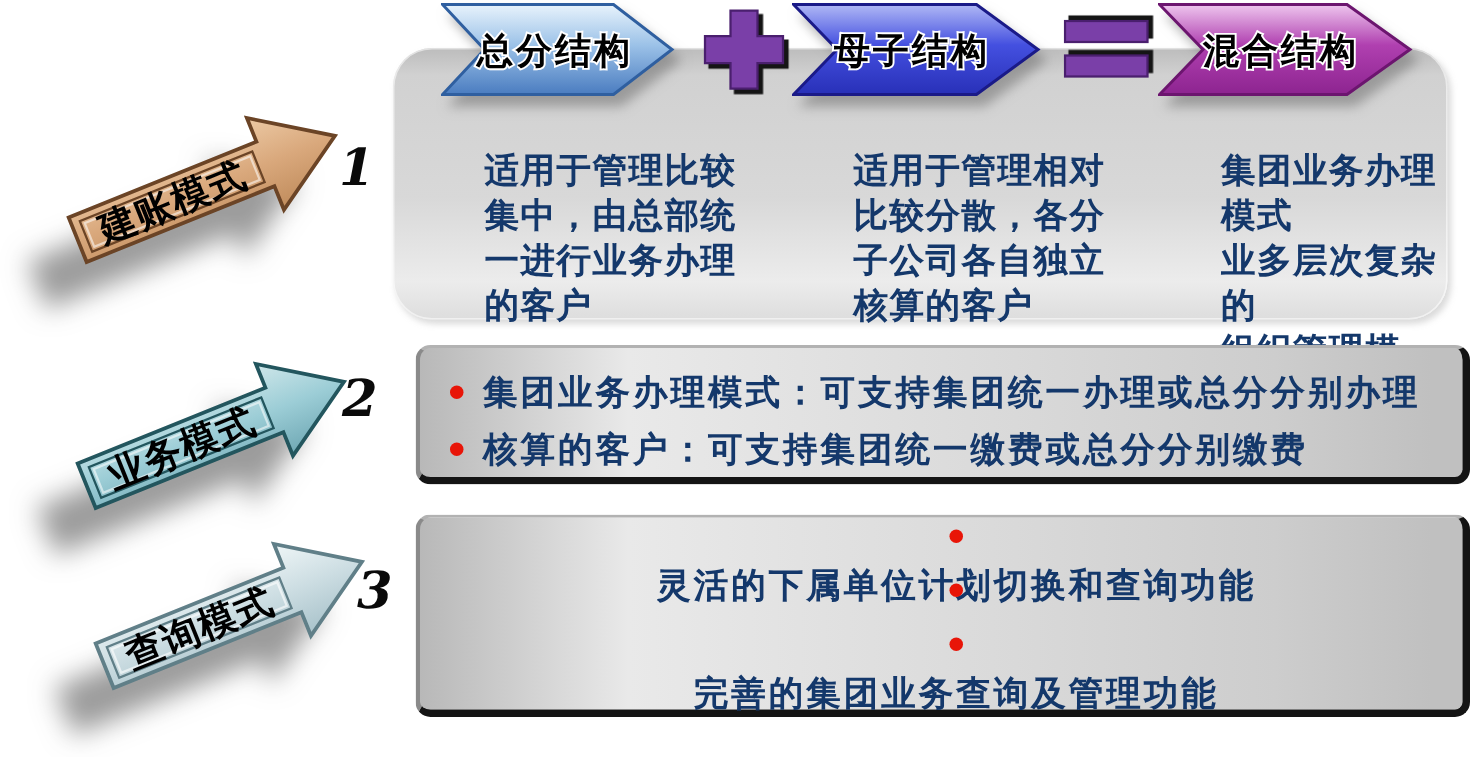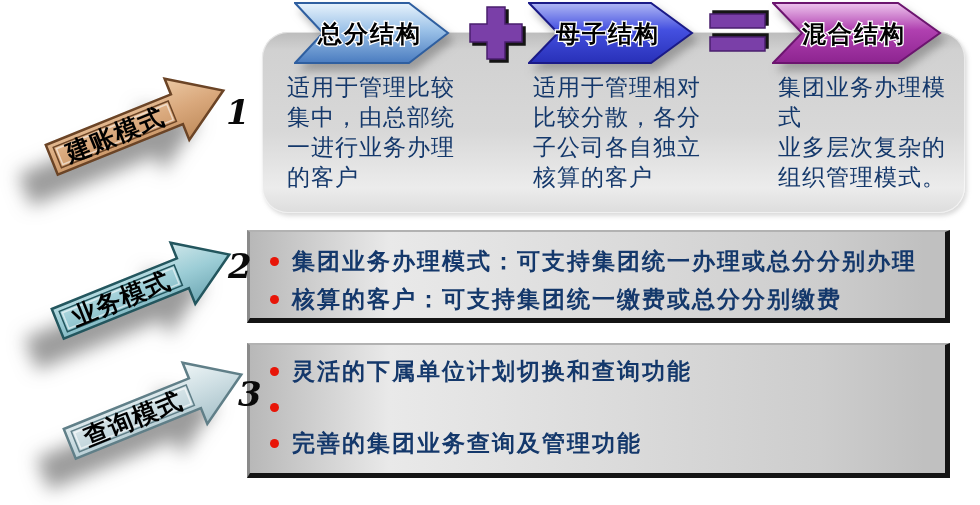--- a/index.html
+++ b/index.html
@@ -3,46 +3,46 @@
 <meta charset="utf-8">
 <style>
   html,body{margin:0;padding:0;background:#ffffff;}
   .canvas{position:relative;width:980px;height:505px;background:#ffffff;overflow:hidden;
           font-family:"Liberation Sans","DejaVu Sans",sans-serif;}
 
   
   .top-panel{position:absolute;left:262px;top:32px;width:703px;height:181px;border-radius:26px;
     background:linear-gradient(180deg,#bcbcbc 0%,#d1d1d1 10%,#d8d8d8 55%,#ececec 86%,#dddddd 100%);
     box-shadow:inset 0 0 0 1px rgba(255,255,255,0.55), 2px 3px 4px rgba(150,150,150,0.35);}
-  .struct-col{position:absolute;top:40px;font-size:23px;font-weight:normal;color:var(--navy);
-    line-height:30px;letter-spacing:1px;white-space:pre-line;}
+  .struct-col{position:absolute;top:66px;font-size:23px;font-weight:bold;color:var(--navy);
+    line-height:30px;letter-spacing:1px;white-space:pre-line;margin-left:36px;}
   .col1{left:25px}.col2{left:271px}.col3{left:516px}
 
   
   .chev{position:absolute;top:2px;filter:drop-shadow(5px 7px 4px rgba(110,110,110,0.55));}
   #chev1{left:294px}#chev2{left:528px}#chev3{left:772px}
   .chev-title{font-size:24px;font-weight:bold;letter-spacing:2px;fill:#000;
     stroke:#ffffff;stroke-width:2.5px;paint-order:stroke;
     font-family:"Liberation Sans","DejaVu Sans",sans-serif;}
 
   
   .op{position:absolute;}
   #plus-op{left:468px;top:5px;filter:drop-shadow(3px 3px 0 #151515);}
   #equals-op{left:709px;top:13px;filter:drop-shadow(3px -3px 0 #151515);}
   .op-shape{fill:var(--purple);stroke:var(--purple-dark);stroke-width:1.5;}
 
   
-  .panel3d{position:absolute;left:247px;width:703px;box-sizing:border-box;border-radius:0;
+  .panel3d{position:absolute;left:277px;width:703px;box-sizing:border-box;border-radius:10px;
     background:linear-gradient(90deg,#b8b8b8 0%,#e9e9e9 20%,#dadada 55%,#cdcdcd 82%,#c0c0c0 97%);
     border-top:2px solid #b2b2b2;border-left:3px solid #8a8a8a;
     border-right:5px solid var(--panel-border-dark);border-bottom:5px solid var(--panel-border-dark);}
   .mid{top:230px;height:93px;padding-top:10px;}
   .bot{top:343px;height:135px;padding-top:8px;}
   .brow{display:flex;align-items:center;gap:13px;padding-left:20px;height:38px;}
-  .bot .brow{height:36px;}
+  .bot .brow{height:36px;flex-direction:column;}
   .dot{width:9px;height:9px;border-radius:50%;background:var(--bullet-red);flex:0 0 auto;}
   .btext{font-size:23px;font-weight:bold;color:var(--navy);letter-spacing:2px;white-space:nowrap;}
 
   
   .arrow-wrap{position:absolute;width:192px;height:74px;
     filter:drop-shadow(-26px 30px 9px rgba(55,55,55,0.5));}
   .arrow-wrap svg{display:block;transform:rotate(-22deg);transform-origin:50% 50%;}
   #arrow1{left:42px;top:88px;}
   #arrow2{left:48px;top:252px;}
   #arrow3{left:60px;top:372px;}

